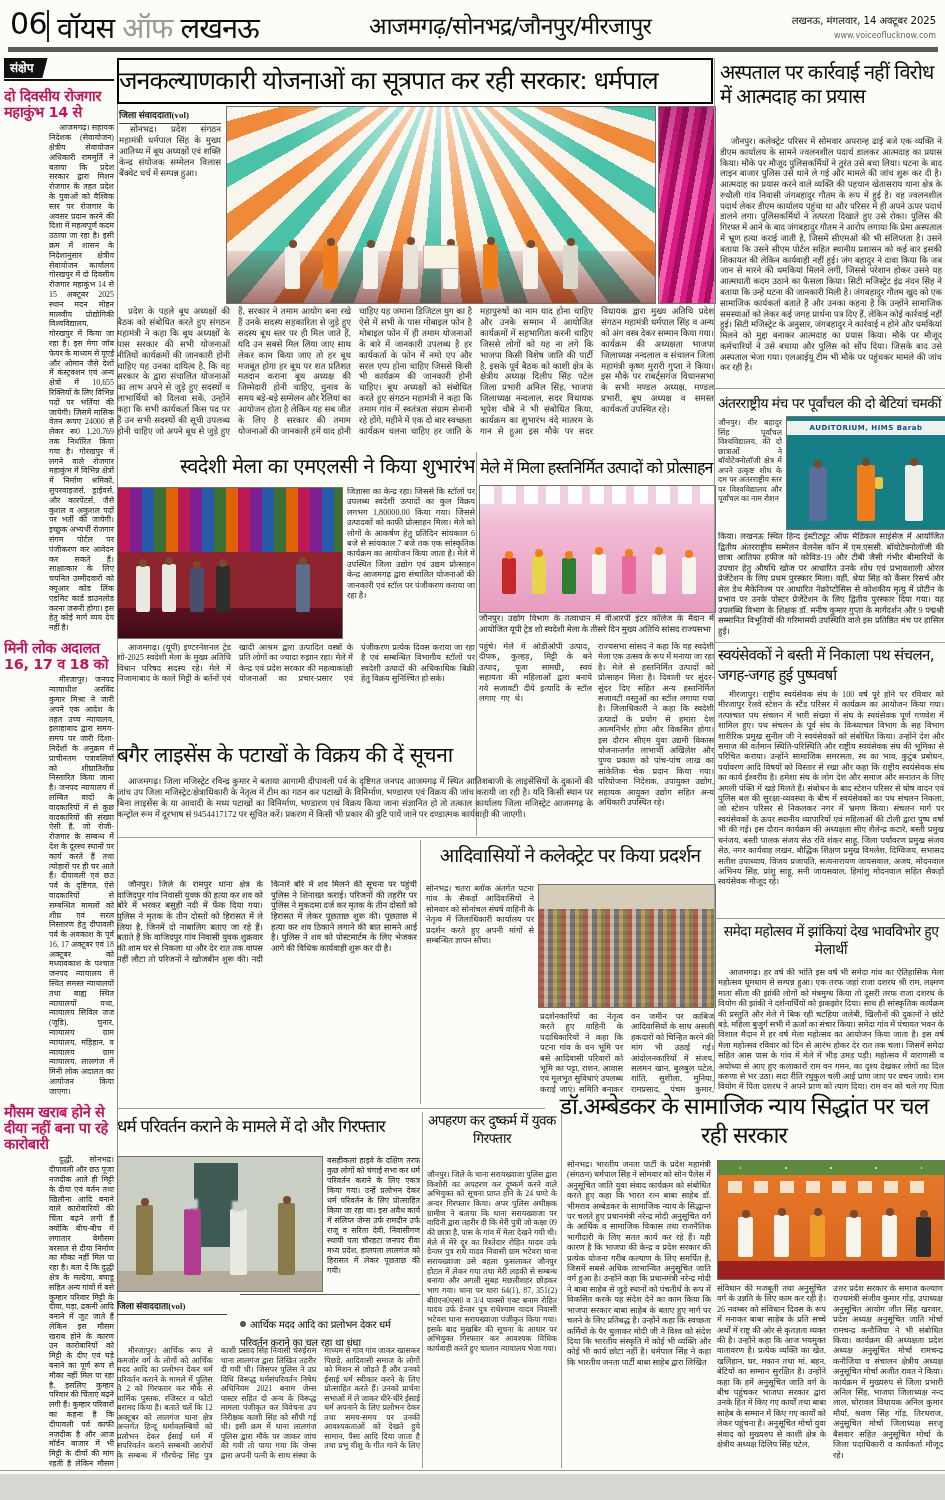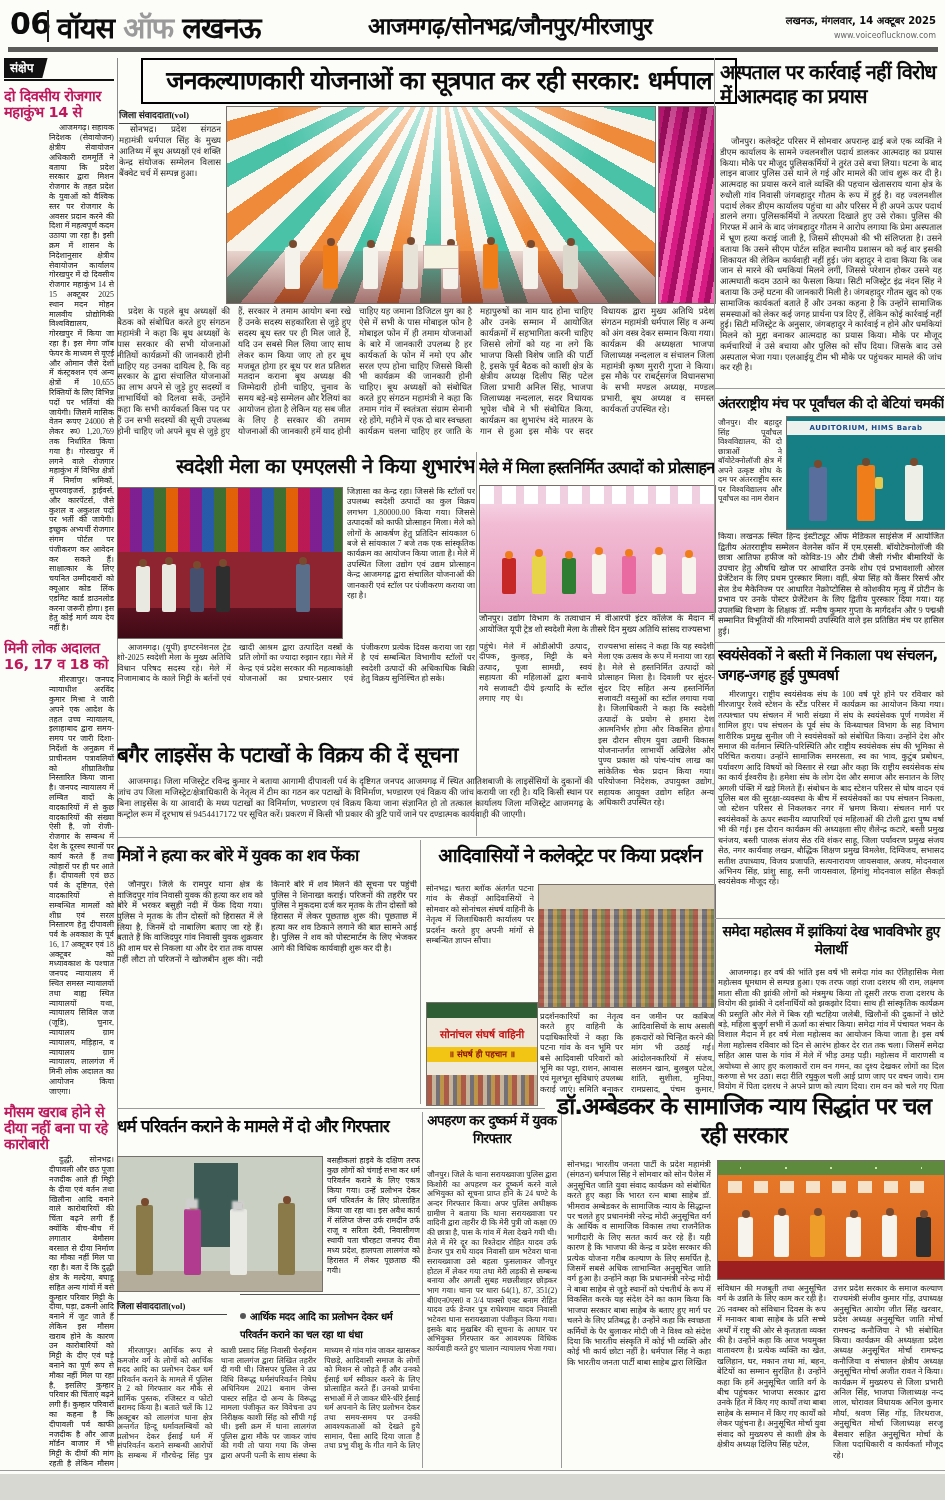--- a/index.html
+++ b/index.html
@@ -1,20 +1,20 @@
 <!DOCTYPE html>
 <html><head>
 <meta charset="utf-8">
 <style>
   html,body{margin:0;padding:0;background:#e9e9e6;}
   .page{position:relative;width:945px;height:1500px;background:#fcfcf9;margin:0 auto;
         font-family:"Liberation Serif","DejaVu Serif",serif;color:#1b1b1b;overflow:hidden;}
   .abs{position:absolute;}
   .sans{font-family:"DejaVu Sans","Liberation Sans",sans-serif;}
-  .hd{font-family:"DejaVu Sans","Liberation Sans",sans-serif;font-weight:700;color:#0c0c0c;letter-spacing:-0.5px;}
+  .hd{font-family:"DejaVu Sans","Liberation Sans",sans-serif;font-weight:400;color:#0c0c0c;letter-spacing:-0.5px;}
   .bodytxt{font-size:8.6px;line-height:1.27;text-align:justify;color:#1d1d1d;overflow:hidden;text-indent:11px;}
   .nolead{text-indent:0;}
   .hline{position:absolute;height:1px;background:#9a9a9a;}
   .vline{position:absolute;width:1px;background:#9a9a9a;}
   .photo{position:absolute;overflow:hidden;border:1px solid #77706a;background:#bbb;}
   .fig{position:absolute;border-radius:2px;}
   .fig::before{content:"";position:absolute;left:50%;transform:translateX(-50%);top:-7px;width:8px;height:8px;border-radius:50%;background:var(--head,#7a4a2e);}
   .cols2{columns:2;column-gap:8px;}
   .cols3{columns:3;column-gap:8px;}
   .cols5{columns:5;column-gap:8px;}
@@ -59,21 +59,21 @@
     <div>
       <div class="sb-head">मिट्टी के दीपक जलाने के अनमोल फायदे</div>
       <div class="sb-body">दुद्धी, सोनभद्र। लोगों का कहना है कि मिट्टी के दीपक जलाने के कई फायदे हैं। इनकी फायदा को लेकर वैज्ञानिक भी सहमति जता चुके हैं क्योंकि मिट्टी की दीया की लौ जहां तक जाती है वह अपने अपने में कीर्तिमान हो जाती हैं। बुजुर्गों का भी मानना है कि मिट्टी की मटकों, घड़ो आदि का खाना भी शुद्ध एवं स्वादिष्ट होता है इसलिए पहले लोग मिट्टी के बर्तनों से ही खाना बनाते थे और निरोग भी रहते थे।</div>
     </div>
     <div>
       <div class="sb-head">एकीकरण समिति की बैठक 22 को</div>
       <div class="sb-body">आजमगढ़। मुख्य विकास अधिकारी परीक्षित खटाना ने बताया कि राष्ट्रीय एकीकरण योजना के अन्तर्गत जिला एकीकरण समिति की बैठक 27 अक्टूबर 2025 को मध्यान्ह 12:00 बजे दिन में विकास भवन, आजमगढ़ के सभाकक्ष में अध्यक्ष, जिला पंचायत आजमगढ़/जिला एकीकरण समिति की अध्यक्षता में आयोजित की गयी है।</div>
     </div>
   </div>
 
-  <div class="abs hd" style="left:117px;top:58px;width:592px;height:42px;border:2px solid #000;text-align:center;font-size:25px;line-height:42px;white-space:nowrap;overflow:hidden;letter-spacing:-1px;margin-left:24px;">जनकल्याणकारी योजनाओं का सूत्रपात कर रही सरकार: धर्मपाल</div>
+  <div class="abs hd" style="left:117px;top:58px;width:592px;height:42px;border:2px solid #000;text-align:left;font-size:25px;line-height:42px;white-space:nowrap;overflow:hidden;letter-spacing:-1px;">जनकल्याणकारी योजनाओं का सूत्रपात कर रही सरकार: धर्मपाल</div>
   <div class="abs" style="left:119px;top:108px;width:102px;font-size:9px;font-weight:bold;border-bottom:1px solid #444;padding-bottom:2px;">जिला संवाददाता(vol)</div>
   <div class="abs bodytxt" style="left:119px;top:124px;width:102px;height:180px;">सोनभद्र। प्रदेश संगठन महामंत्री धर्मपाल सिंह के मुख्य आतिथ्य में बूथ अध्यक्षों एवं शक्ति केन्द्र संयोजक सम्मेलन विलास बैंक्वेट चर्च में सम्पन्न हुआ।</div>
 
   <div class="photo" style="left:226px;top:106px;width:428px;height:196px;background:radial-gradient(ellipse at 50% -10%, rgba(255,255,255,.75), rgba(255,255,255,0) 55%),repeating-conic-gradient(from 160deg at 50% -22%, #49c2a8 0 5deg, #f7f3ea 5deg 10deg, #ef8a3a 10deg 15deg, #f9f6ee 15deg 20deg);">
     <div class="abs" style="left:0;bottom:0;width:100%;height:52px;background:linear-gradient(rgba(150,40,40,.15), rgba(105,25,25,.6));"></div>
     <div class="fig" style="left:58px;bottom:14px;width:15px;height:42px;background:#f4f2ea;"></div>
     <div class="fig" style="left:96px;bottom:14px;width:15px;height:44px;background:#ef7d1a;"></div>
     <div class="fig" style="left:136px;bottom:14px;width:15px;height:42px;background:#f4f2ea;"></div>
     <div class="fig" style="left:176px;bottom:14px;width:15px;height:45px;background:#e7e3d8;"></div>
     <div class="fig" style="left:216px;bottom:14px;width:15px;height:43px;background:#f4f2ea;"></div>
@@ -114,54 +114,47 @@
   </div>
   <div class="abs bodytxt nolead" style="left:479px;top:614px;width:235px;height:26px;font-size:8.4px;">जौनपुर। उद्योग विभाग के तत्वाधान में वीआरपी इंटर कॉलेज के मैदान में आयोजित यूपी ट्रेड शो स्वदेशी मेला के तीसरे दिन मुख्य अतिथि सांसद राज्यसभा</div>
   <div class="abs bodytxt nolead" style="left:479px;top:642px;width:113px;height:94px;font-size:8.2px;font-family:Liberation Mono, monospace;">पहुंचे। मेले में ओडीओपी उत्पाद, दीपक, कुल्हड़, मिट्टी के बने उत्पाद, पूजा सामग्री, स्वयं सहायता की महिलाओं द्वारा बनाये गये सजावटी दीये इत्यादि के स्टॉल लगाए गए थे।</div>
   <div class="abs bodytxt nolead" style="left:598px;top:642px;width:116px;height:192px;font-size:8.2px;">राज्यसभा सांसद ने कहा कि यह स्वदेशी मेला एक उत्सव के रूप में मनाया जा रहा है। मेले से हस्तनिर्मित उत्पादों को प्रोत्साहन मिला है। दिवाली पर सुंदर-सुंदर दिए सहित अन्य हस्तनिर्मित सजावटी वस्तुओं का स्टॉल लगाया गया है। जिलाधिकारी ने कहा कि स्वदेशी उत्पादों के प्रयोग से हमारा देश आत्मनिर्भर होगा और विकसित होगा। इस दौरान सीएम युवा उद्यमी विकास योजनान्तर्गत लाभार्थी अखिलेश और पुण्य प्रकाश को पांच-पांच लाख का सांकेतिक चेक प्रदान किया गया। परियोजना निदेशक, उपायुक्त उद्योग, सहायक आयुक्त उद्योग सहित अन्य अधिकारी उपस्थित रहे।</div>
 
   <div class="abs hd" style="left:117px;top:740px;width:476px;font-size:21px;white-space:nowrap;overflow:hidden;">बगैर लाइसेंस के पटाखों के विक्रय की दें सूचना</div>
   <div class="abs bodytxt" style="left:117px;top:776px;width:476px;height:58px;">आजमगढ़। जिला मजिस्ट्रेट रविन्द्र कुमार ने बताया आगामी दीपावली पर्व के दृष्टिगत जनपद आजमगढ़ में स्थित आतिशबाजी के लाइसेंसियों के दुकानों की जांच उप जिला मजिस्ट्रेट/क्षेत्राधिकारी के नेतृत्व में टीम का गठन कर पटाखों के विनिर्माण, भण्डारण एवं विक्रय की जांच करायी जा रही है। यदि किसी स्थान पर बिना लाइसेंस के या आवादी के मध्य पटाखों का विनिर्माण, भण्डारण एवं विक्रय किया जाना संज्ञानित हो तो तत्काल कार्यालय जिला मजिस्ट्रेट आजमगढ़ के कन्ट्रोल रूम में दूरभाष सं 9454417172 पर सूचित करें। प्रकरण में किसी भी प्रकार की त्रुटि पायें जाने पर दण्डात्मक कार्यवाही की जाएगी।</div>
 
   <div class="hline" style="left:117px;top:837px;width:597px;"></div>
 
-  <div class="abs hd" style="left:117px;top:843px;width:300px;font-size:16.5px;white-space:nowrap;overflow:hidden;letter-spacing:-0.8px;">मित्रों ने हत्या कर बोरे में युवक का शव फेंका</div>
   <div class="abs bodytxt cols2" style="left:117px;top:880px;width:300px;height:224px;font-size:8.4px;">जौनपुर। जिले के रामपुर थाना क्षेत्र के वाजिदपुर गांव निवासी युवक की हत्या कर शव को बोरे में भरकर बसुही नदी में फेंक दिया गया। पुलिस ने मृतक के तीन दोस्तों को हिरासत में ले लिया है, जिनमें दो नाबालिग बताए जा रहे हैं। बताते हैं कि वाजिदपुर गांव निवासी युवक शुक्रवार की शाम घर से निकला था और देर रात तक वापस नहीं लौटा तो परिजनों ने खोजबीन शुरू की। नदी किनारे बोरे में शव मिलने की सूचना पर पहुंची पुलिस ने शिनाख्त कराई। परिजनों की तहरीर पर पुलिस ने मुकदमा दर्ज कर मृतक के तीन दोस्तों को हिरासत में लेकर पूछताछ शुरू की। पूछताछ में हत्या कर शव ठिकाने लगाने की बात सामने आई है। पुलिस ने शव को पोस्टमार्टम के लिए भेजकर आगे की विधिक कार्यवाही शुरू कर दी है।</div>
 
   <div class="vline" style="left:420px;top:840px;height:264px;"></div>
 
   <div class="abs hd" style="left:426px;top:842px;width:288px;font-size:19px;text-align:center;white-space:nowrap;overflow:hidden;letter-spacing:-0.8px;">आदिवासियों ने कलेक्ट्रेट पर किया प्रदर्शन</div>
   <div class="abs bodytxt nolead" style="left:426px;top:884px;width:108px;height:114px;font-size:8.2px;">सोनभद्र। चतरा ब्लॉक अंतर्गत पटना गांव के सैकड़ों आदिवासियों ने सोमवार को सोनांचल संघर्ष वाहिनी के नेतृत्व में जिलाधिकारी कार्यालय पर प्रदर्शन करते हुए अपनी मांगों से सम्बन्धित ज्ञापन सौंपा।</div>
   <div class="photo" style="left:538px;top:884px;width:176px;height:122px;background-color:#a88a66;background-image:repeating-linear-gradient(90deg, rgba(190,60,60,.5) 0 5px, rgba(240,235,220,.5) 5px 9px, rgba(70,100,160,.45) 9px 14px, rgba(230,180,60,.45) 14px 18px, rgba(90,140,80,.45) 18px 22px),repeating-linear-gradient(0deg, rgba(0,0,0,.18) 0 4px, rgba(0,0,0,0) 4px 8px);">
     <div class="abs" style="left:0;top:0;width:100%;height:24px;background:#d6ccba;"></div>
-  </div>
-  <div class="photo" style="left:426px;top:1002px;width:110px;height:102px;background:#efe9dc;">
-    <div class="abs" style="left:0;top:0;width:100%;height:15px;background:#2e5e33;"></div>
-    <div class="abs" style="left:0;top:24px;width:100%;text-align:center;color:#c41212;font-weight:bold;font-size:10.5px;font-family:'DejaVu Sans',sans-serif;">सोनांचल संघर्ष वाहिनी</div>
-    <div class="abs" style="left:0;top:44px;width:100%;height:15px;line-height:15px;text-align:center;background:#f2c514;color:#8a1010;font-weight:bold;font-size:8.5px;font-family:'DejaVu Sans',sans-serif;">॥ संघर्ष ही पहचान ॥</div>
-    <div class="abs" style="left:0;bottom:0;width:100%;height:30px;background-color:#9a7a55;background-image:repeating-linear-gradient(90deg, rgba(190,60,60,.5) 0 5px, rgba(240,235,220,.5) 5px 9px, rgba(70,100,160,.45) 9px 13px, rgba(230,180,60,.45) 13px 17px);"></div>
   </div>
   <div class="abs bodytxt cols2 nolead" style="left:540px;top:1012px;width:174px;height:92px;font-size:8.2px;">प्रदर्शनकारियों का नेतृत्व करते हुए वाहिनी के पदाधिकारियों ने कहा कि पटना गांव के वन भूमि पर बसे आदिवासी परिवारों को भूमि का पट्टा, राशन, आवास एवं मूलभूत सुविधाएं उपलब्ध कराई जाएं। समिति बनाकर वन जमीन पर काबिज आदिवासियों के साथ असली हकदारों को चिन्हित करने की मांग भी उठाई गई। आंदोलनकारियों में संजय, सलमन खान, बुलबुल पटेल, शांति, सुशीला, मुनिया, रामप्रसाद, पंचम कुमार, नन्दलाल सहित सैकड़ों महिला-पुरुष शामिल रहे।</div>
 
   <div class="hline" style="left:117px;top:1108px;width:428px;"></div>
 
   <div class="abs hd" style="left:117px;top:1114px;width:303px;font-size:17px;white-space:nowrap;overflow:hidden;letter-spacing:-0.9px;">धर्म परिवर्तन कराने के मामले में दो और गिरफ्तार</div>
   <div class="photo" style="left:117px;top:1156px;width:204px;height:134px;background:#c9cfc2;">
     <div class="abs" style="left:76px;top:6px;width:44px;height:84px;background:#3d5a55;"></div>
     <div class="abs" style="left:0;bottom:0;width:100%;height:20px;background:#b5ad9c;"></div>
     <div class="fig" style="left:18px;bottom:16px;width:17px;height:70px;background:#8a7a4a;"></div>
     <div class="fig" style="left:66px;bottom:16px;width:17px;height:66px;background:#b13b8e;"></div>
     <div class="fig" style="left:112px;bottom:16px;width:17px;height:66px;background:#e9e9e4;"></div>
     <div class="fig" style="left:160px;bottom:16px;width:17px;height:72px;background:#8a7a4a;"></div>
     <div class="abs" style="left:68px;top:42px;width:12px;height:10px;background:#cfcfcf;filter:blur(1px);"></div>
     <div class="abs" style="left:114px;top:44px;width:12px;height:10px;background:#cfcfcf;filter:blur(1px);"></div>
   </div>
   <div class="abs bodytxt nolead" style="left:327px;top:1156px;width:93px;height:136px;font-size:7.9px;">बसहीकलां हाइवे के दक्षिण तरफ कुछ लोगों को चंगाई सभा कर धर्म परिवर्तन कराने के लिए एकत्र किया गया। उन्हें प्रलोभन देकर धर्म परिवर्तन के लिए प्रोत्साहित किया जा रहा था। इस अवैध कार्य में संलिप्त जेम्स उर्फ रामदीन उर्फ राजू व सरिता देवी, निवासीगण स्थायी पता चौरहटा जनपद रीवा मध्य प्रदेश, हालपता लालगंज को हिरासत में लेकर पूछताछ की गयी।</div>
   <div class="abs" style="left:117px;top:1300px;width:110px;font-size:8.8px;font-weight:bold;border-bottom:1px solid #444;padding-bottom:2px;">जिला संवाददाता(vol)</div>
-  <div class="abs" style="left:240px;top:1294px;width:180px;height:46px;border-top:1px solid #555;padding-top:11px;">
+  <div class="abs" style="left:240px;top:1294px;width:180px;height:46px;border-top:1px solid #555;padding-top:19px;">
     <span style="display:inline-block;width:6px;height:6px;border-radius:50%;background:#555;margin-right:4px;vertical-align:middle;"></span><span class="hd" style="font-size:10px;line-height:1.25;letter-spacing:-0.3px;">आर्थिक मदद आदि का प्रलोभन देकर धर्म परिवर्तन कराने का चल रहा था धंधा</span>
   </div>
   <div class="abs bodytxt cols3" style="left:117px;top:1346px;width:303px;height:122px;font-size:7.8px;line-height:1.22;">मीरजापुर। आर्थिक रूप से कमजोर वर्ग के लोगों को आर्थिक मदद आदि का प्रलोभन देकर धर्म परिवर्तन कराने के मामले में पुलिस ने 2 को गिरफ्तार कर मौके से धार्मिक पुस्तक, रजिस्टर व फोटो बरामद किया है। बताते चलें कि 12 अक्टूबर को लालगंज थाना क्षेत्र अन्तर्गत हिन्दू धर्मावलम्बियों को प्रलोभन देकर ईसाई धर्म में संपरिवर्तन कराने सम्बन्धी आरोपों के सम्बन्ध में गौरचेन्द्र सिंह पुत्र काशी प्रसाद सिंह निवासी चेरुईराम थाना लालगंज द्वारा लिखित तहरीर दी गयी थी। जिसपर पुलिस ने उप्र विधि विरूद्ध धर्मसंपरिवर्तन निषेध अधिनियम 2021 बनाम जेम्स पास्टर सहित दो अन्य के विरूद्ध मामला पंजीकृत कर विवेचना उप निरीक्षक काशी सिंह को सौंपी गई थी। इसी क्रम में थाना लालगंज पुलिस द्वारा मौके पर जाकर जांच की गयी तो पाया गया कि जेम्स द्वारा अपनी पत्नी के साथ संस्था के माध्यम से गांव गांव जाकर खासकर पिछड़े, आदिवासी समाज के लोगों को मिशन से जोड़ते हैं और उनको ईसाई धर्म स्वीकार करने के लिए प्रोत्साहित करते हैं। उनको प्रार्थना सभाओं में ले जाकर धीरे-धीरे ईसाई धर्म अपनाने के लिए प्रलोभन देकर तथा समय-समय पर उनकी आवश्यकताओं को देखते हुये सामान, पैसा आदि दिया जाता है तथा प्रभु यीशु के गीत गाने के लिए प्रेरित किया जाता है और धीरे-धीरे उनका धर्मान्तरण कराया जाता है।</div>
 
   <div class="vline" style="left:422px;top:1112px;height:356px;"></div>
 
   <div class="abs hd" style="left:427px;top:1112px;width:130px;height:54px;font-size:13.5px;text-align:center;line-height:1.3;letter-spacing:-0.5px;">अपहरण कर दुष्कर्म में युवक गिरफ्तार</div>
   <div class="abs bodytxt nolead" style="left:427px;top:1170px;width:130px;height:298px;font-size:7.8px;line-height:1.24;">जौनपुर। जिले के थाना सरायख्वाजा पुलिस द्वारा किशोरी का अपहरण कर दुष्कर्म करने वाले अभियुक्त को सूचना प्राप्त होने के 24 घण्टे के अन्दर गिरफ्तार किया। अपर पुलिस अधीक्षक ग्रामीण ने बताया कि थाना सरायख्वाजा पर वादिनी द्वारा तहरीर दी कि मेरी पुत्री जो कक्षा 09 की छात्रा है, पास के गांव में मेला देखने गयी थी। मेले में मेरे दूर का रिश्तेदार रोहित यादव उर्फ डेन्जर पुत्र राधे यादव निवासी ग्राम भटेवरा थाना सरायख्वाजा उसे बहला फुसलाकर जौनपुर होटल में लेकर गया तथा मेरी लड़की से सम्बन्ध बनाया और अगली सुबह मछलीशहर छोड़कर भाग गया। थाना पर धारा 64(1), 87, 351(2) बी0एन0एस0 व 3/4 पाक्सो एक्ट बनाम रोहित यादव उर्फ डेन्जर पुत्र राधेश्याम यादव निवासी भटेवरा थाना सरायख्वाजा पंजीकृत किया गया। इसके बाद मुखबिर की सूचना के आधार पर अभियुक्त गिरफ्तार कर आवश्यक विधिक कार्यवाही करते हुए चालान न्यायालय भेजा गया।</div>
 
   <div class="vline" style="left:561px;top:1112px;height:356px;"></div>

